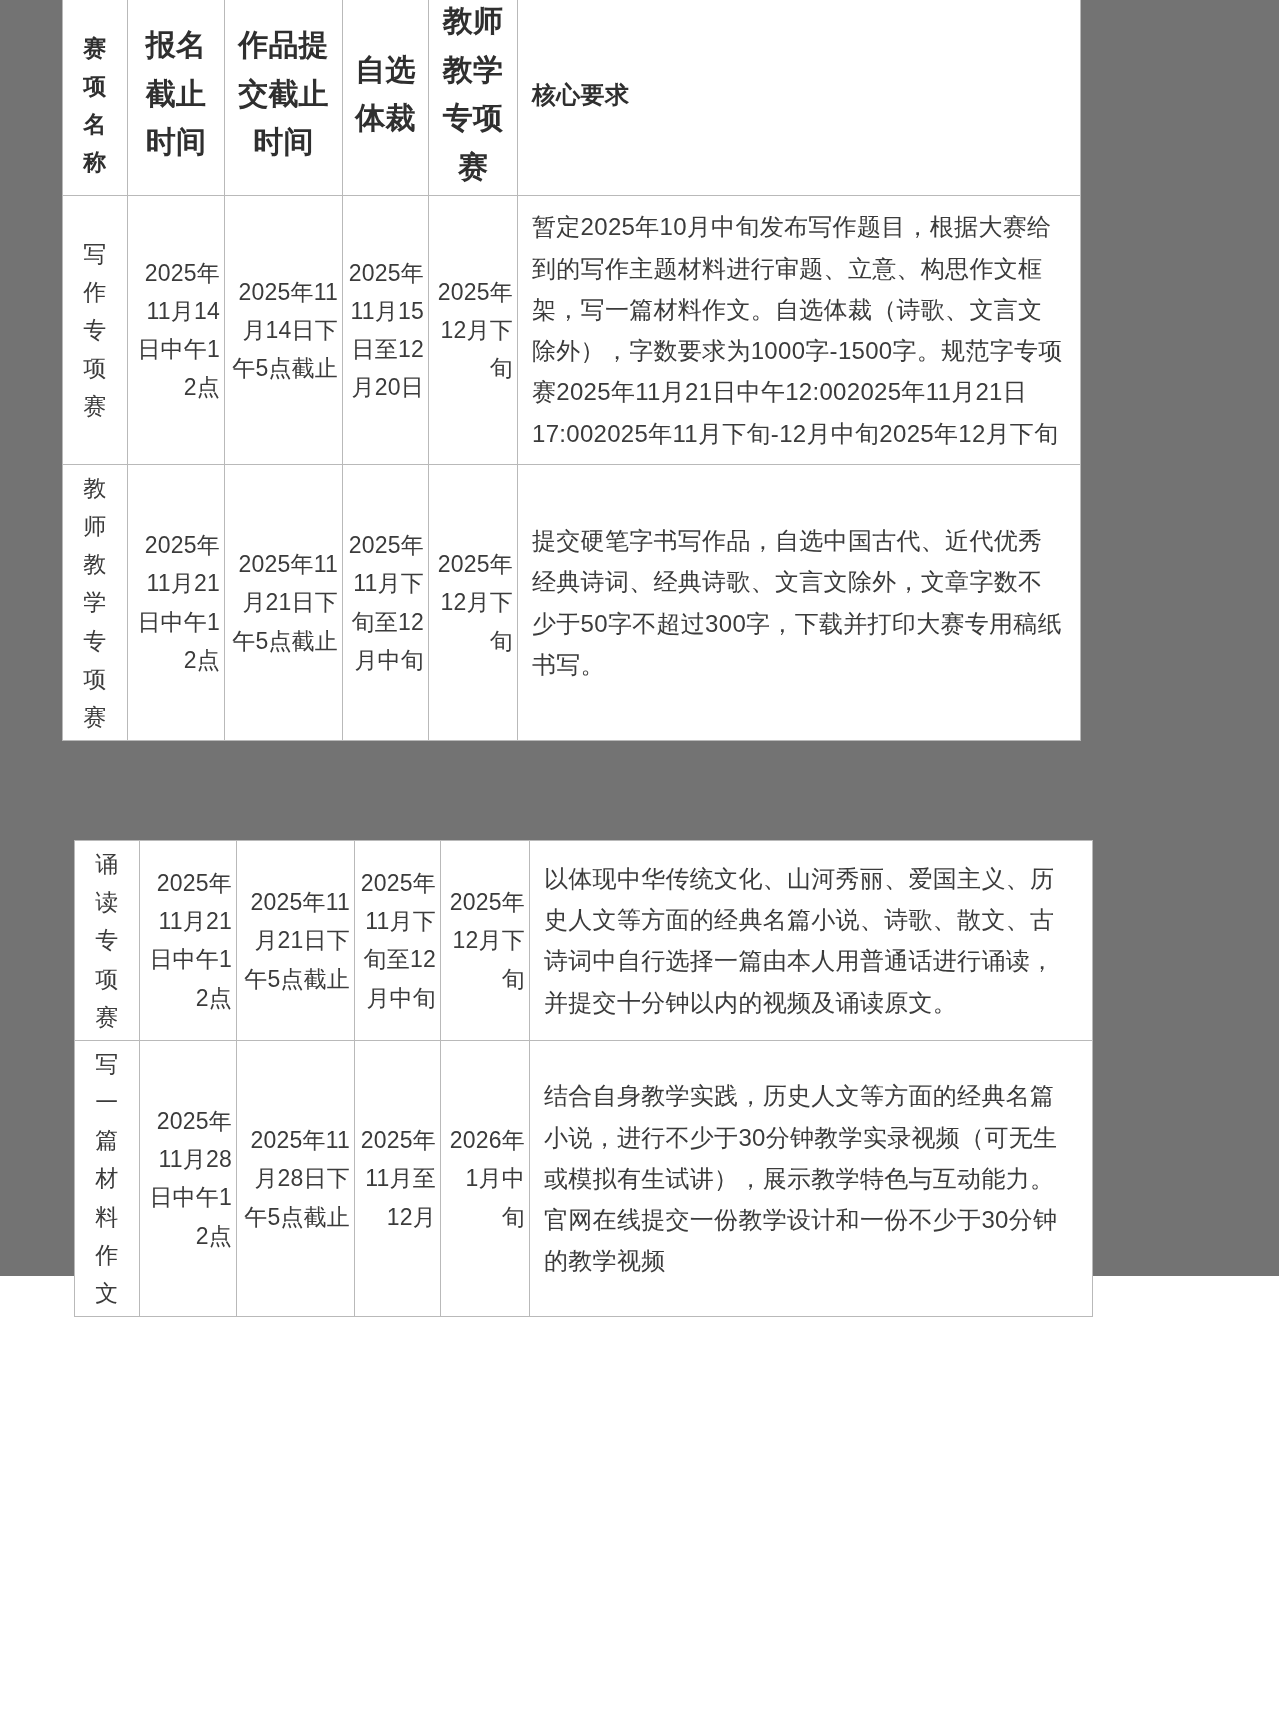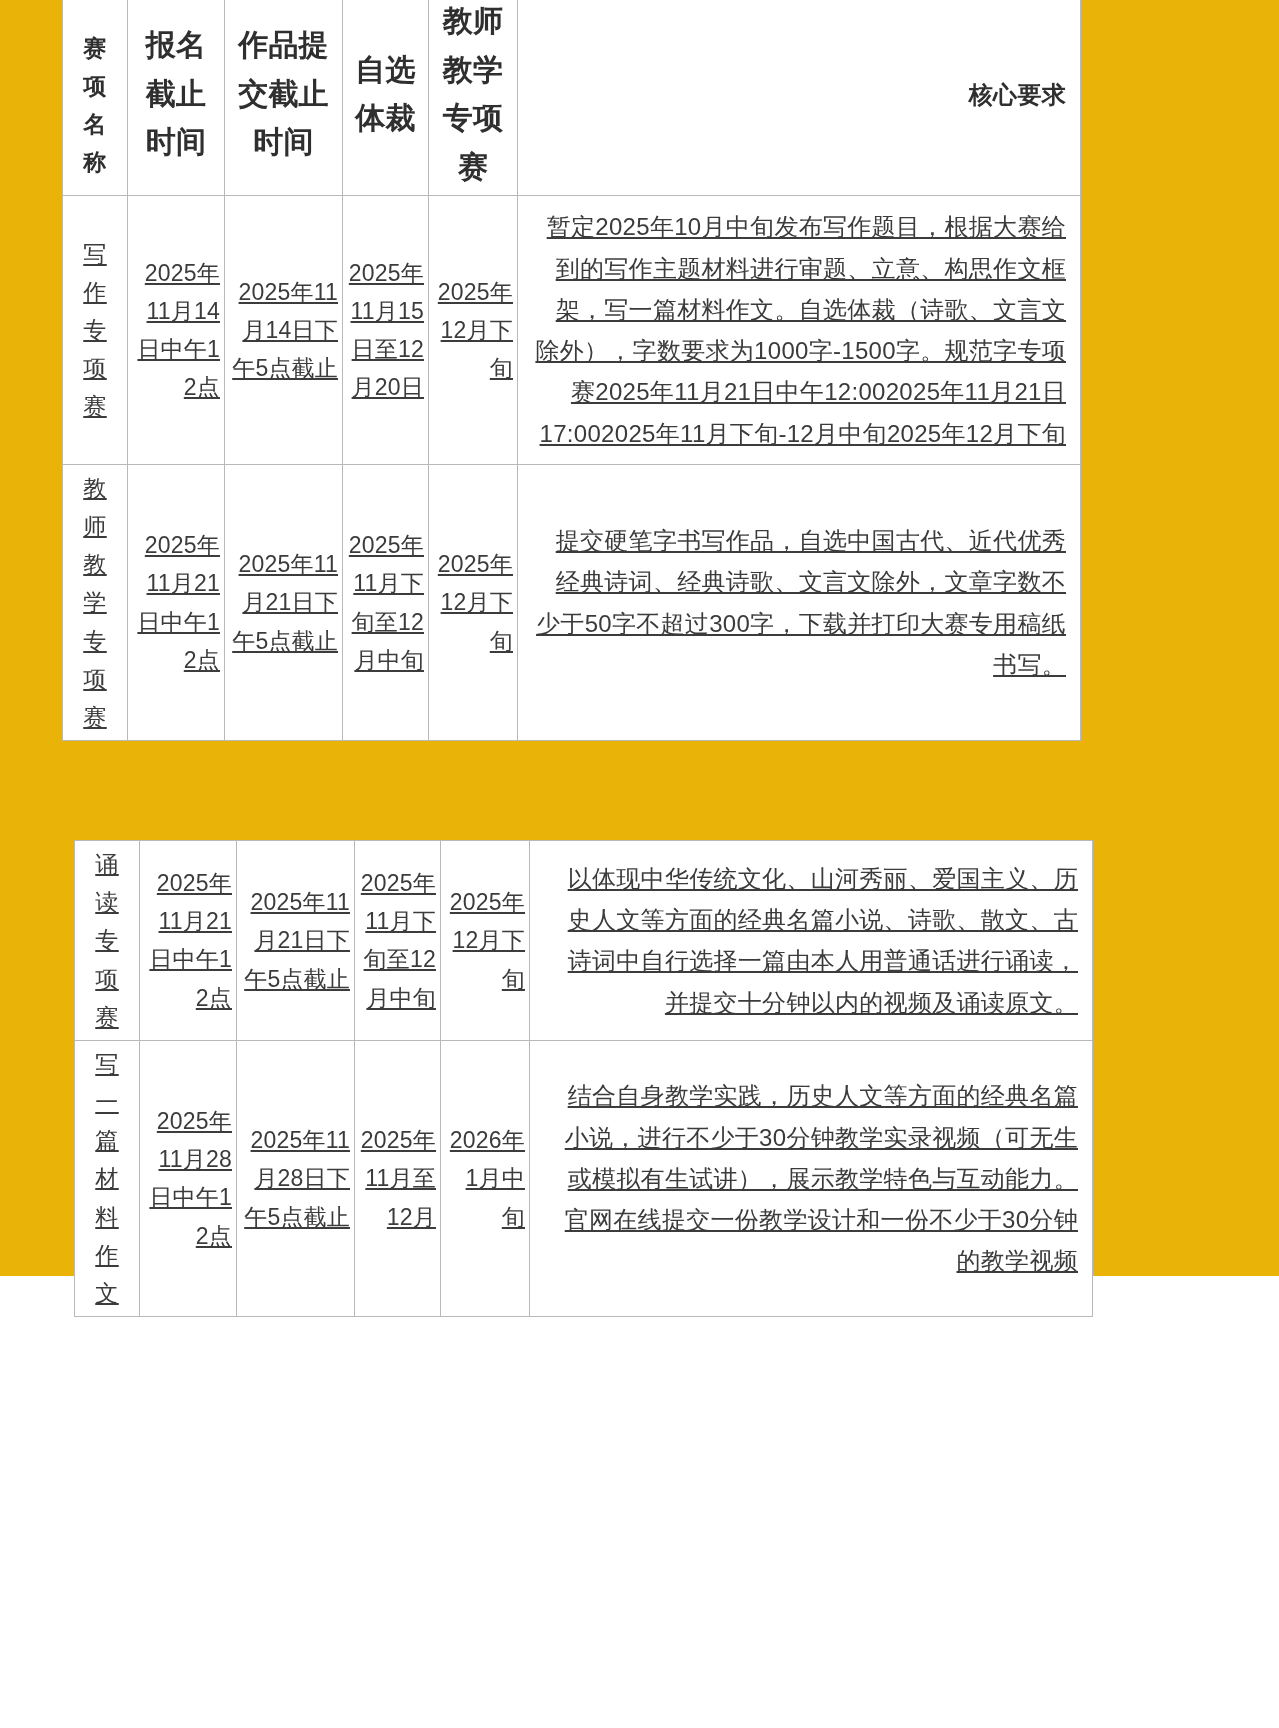--- a/index.html
+++ b/index.html
@@ -13,21 +13,21 @@
     font-family: "Liberation Sans", "DejaVu Sans", sans-serif;
     color: #3c3c3c;
     position: relative;
     overflow: hidden;
   }
 
   .page {
     position: relative;
     width: 1279px;
     height: 1276px;
-    background: #eab308;
+    background: #737373;
   }
 
   .tbl-wrap {
     position: absolute;
     left: 62px;
     width: 1018px;
   }
   #table-part-1 { top: -8px; }
   #table-part-2 { top: 840px; padding-left: 12px; }
 
@@ -85,30 +85,30 @@
 
   .cell.date {
     text-align: right;
     padding-right: 4px;
     padding-left: 4px;
     font-size: 23px;
     line-height: 1.66;
   }
 
   .cell.req {
-    text-align: right;
+    text-align: left;
     font-size: 24px;
     line-height: 1.72;
     padding: 10px 14px;
     letter-spacing: 0.3px;
     word-break: normal;
   }
 
   
-  .row-tall td { vertical-align: middle; text-decoration: underline; }
+  .row-tall td { vertical-align: middle; }
 
   .vtop { vertical-align: top !important; }
 </style>
 </head>
 <body>
 
 <div class="page">
 
   <div class="tbl-wrap" id="table-part-1">
     <table class="grid">

